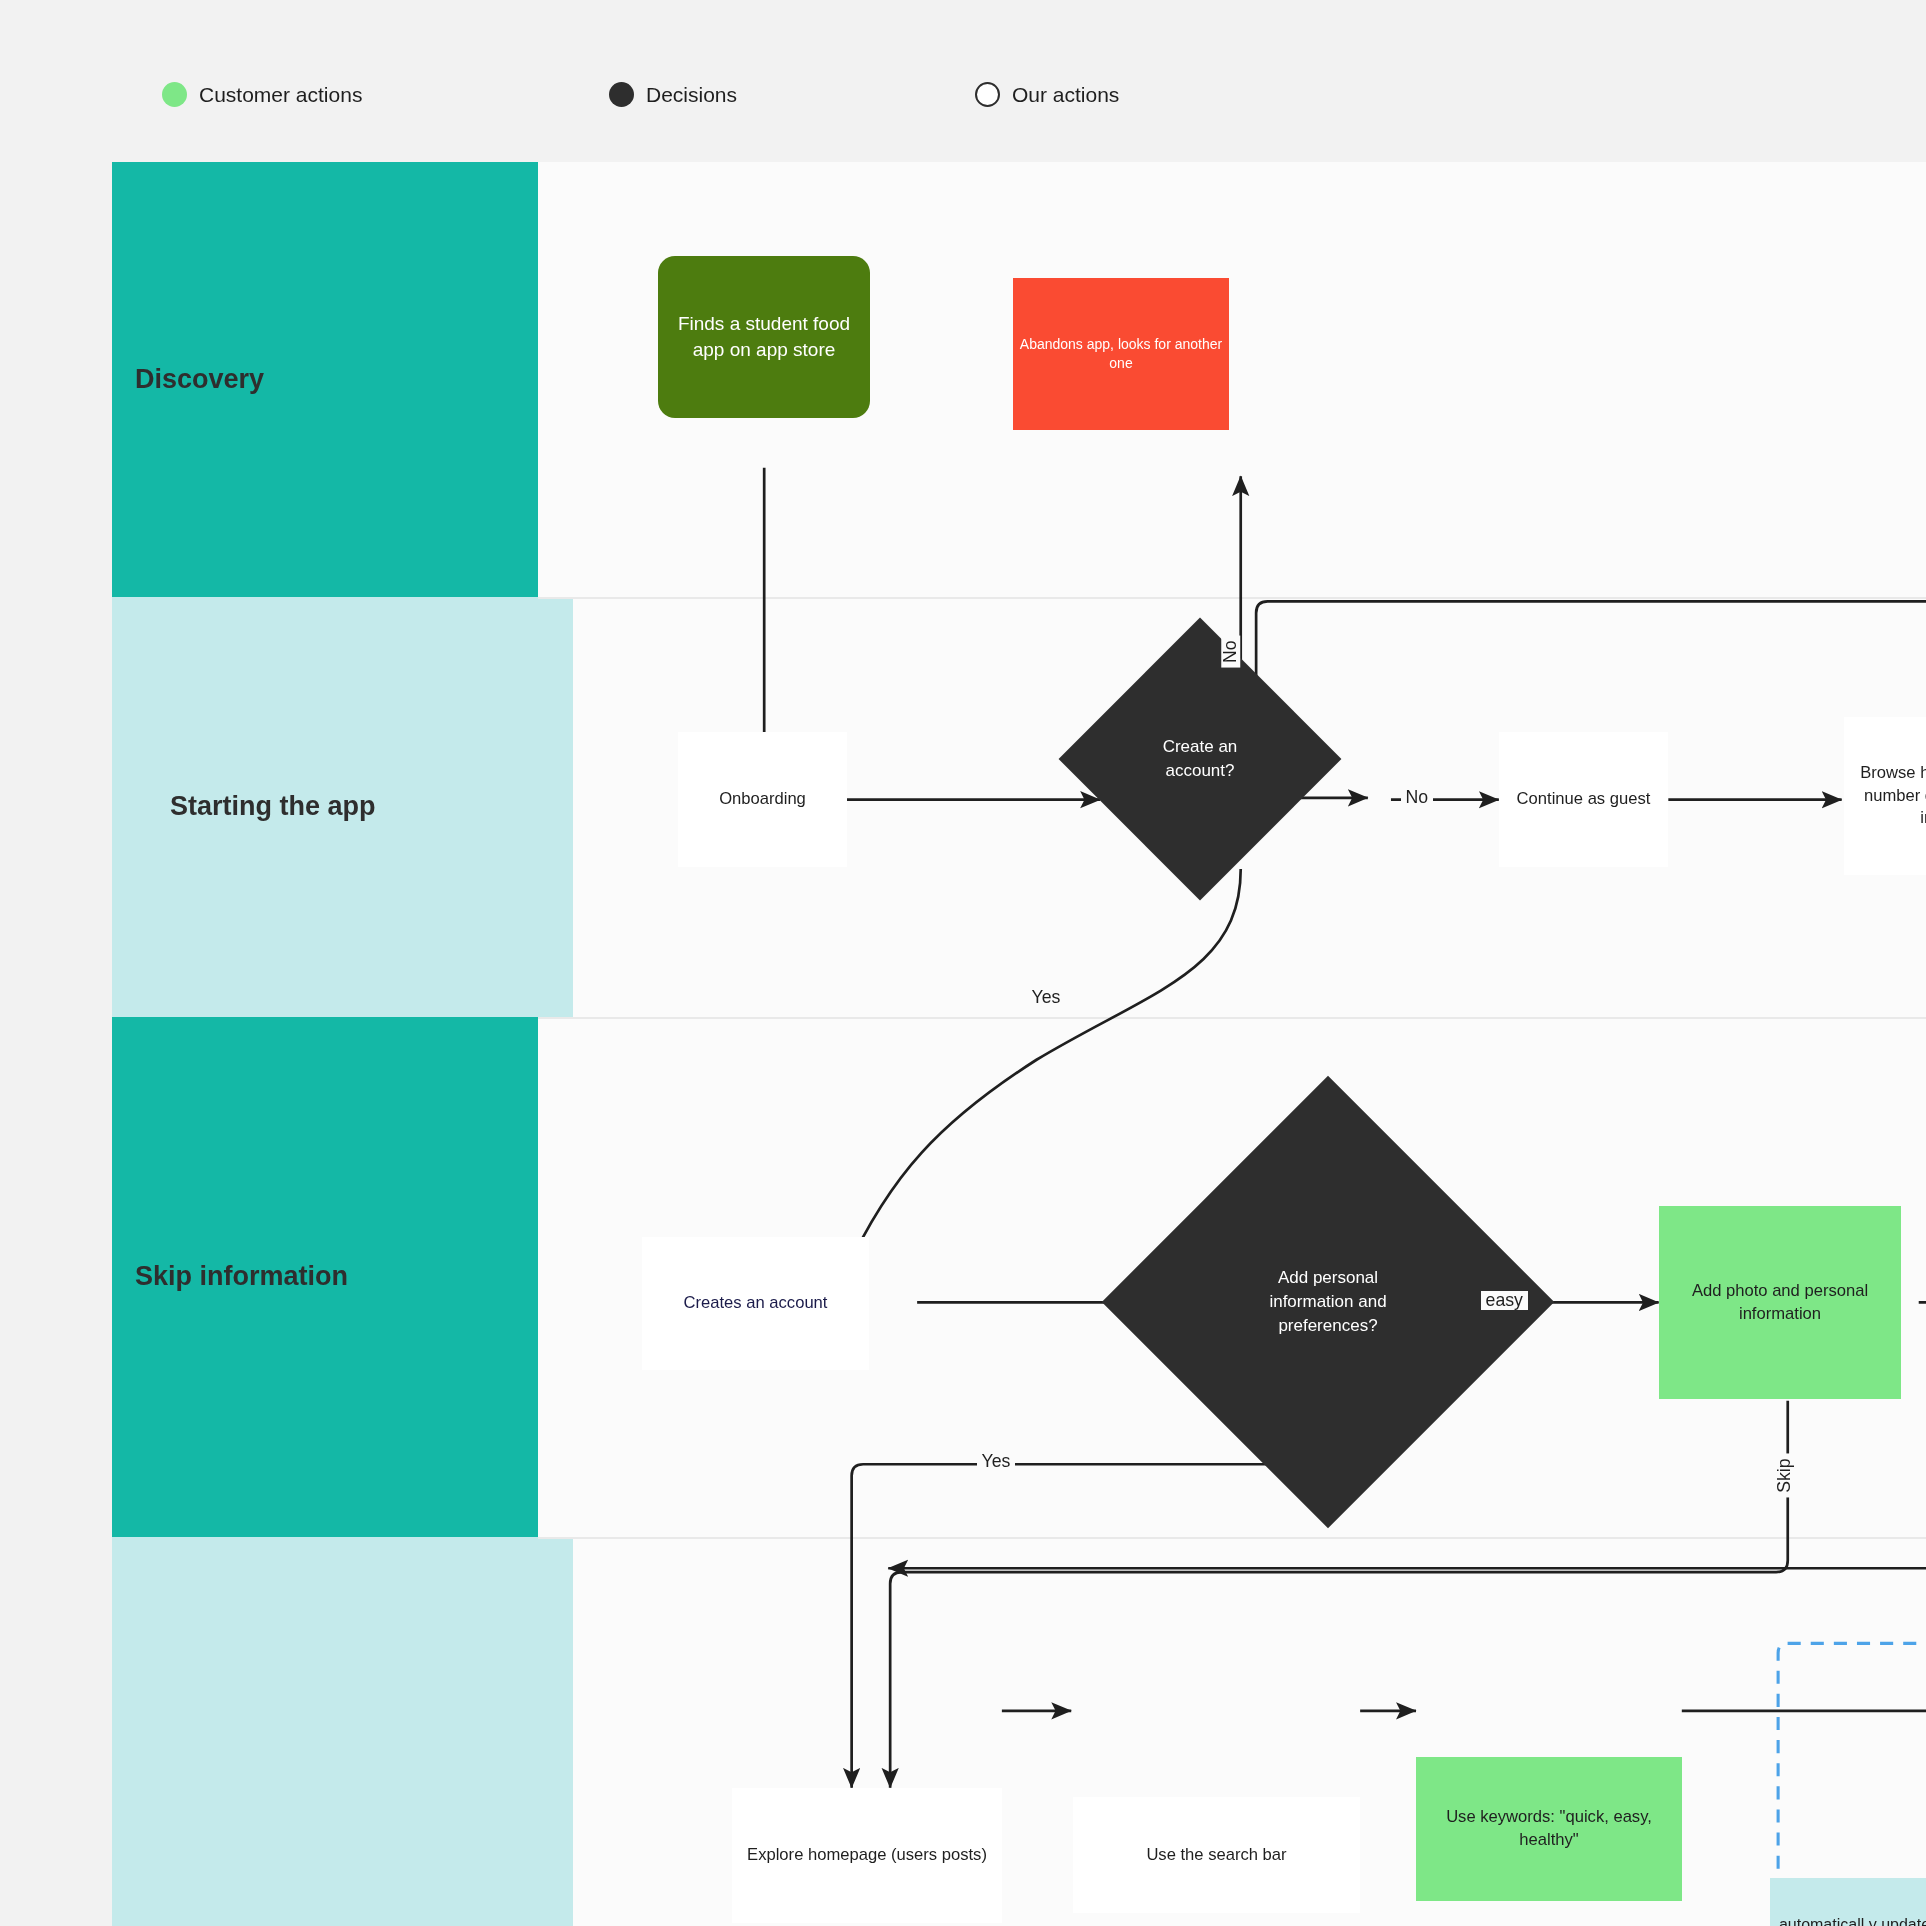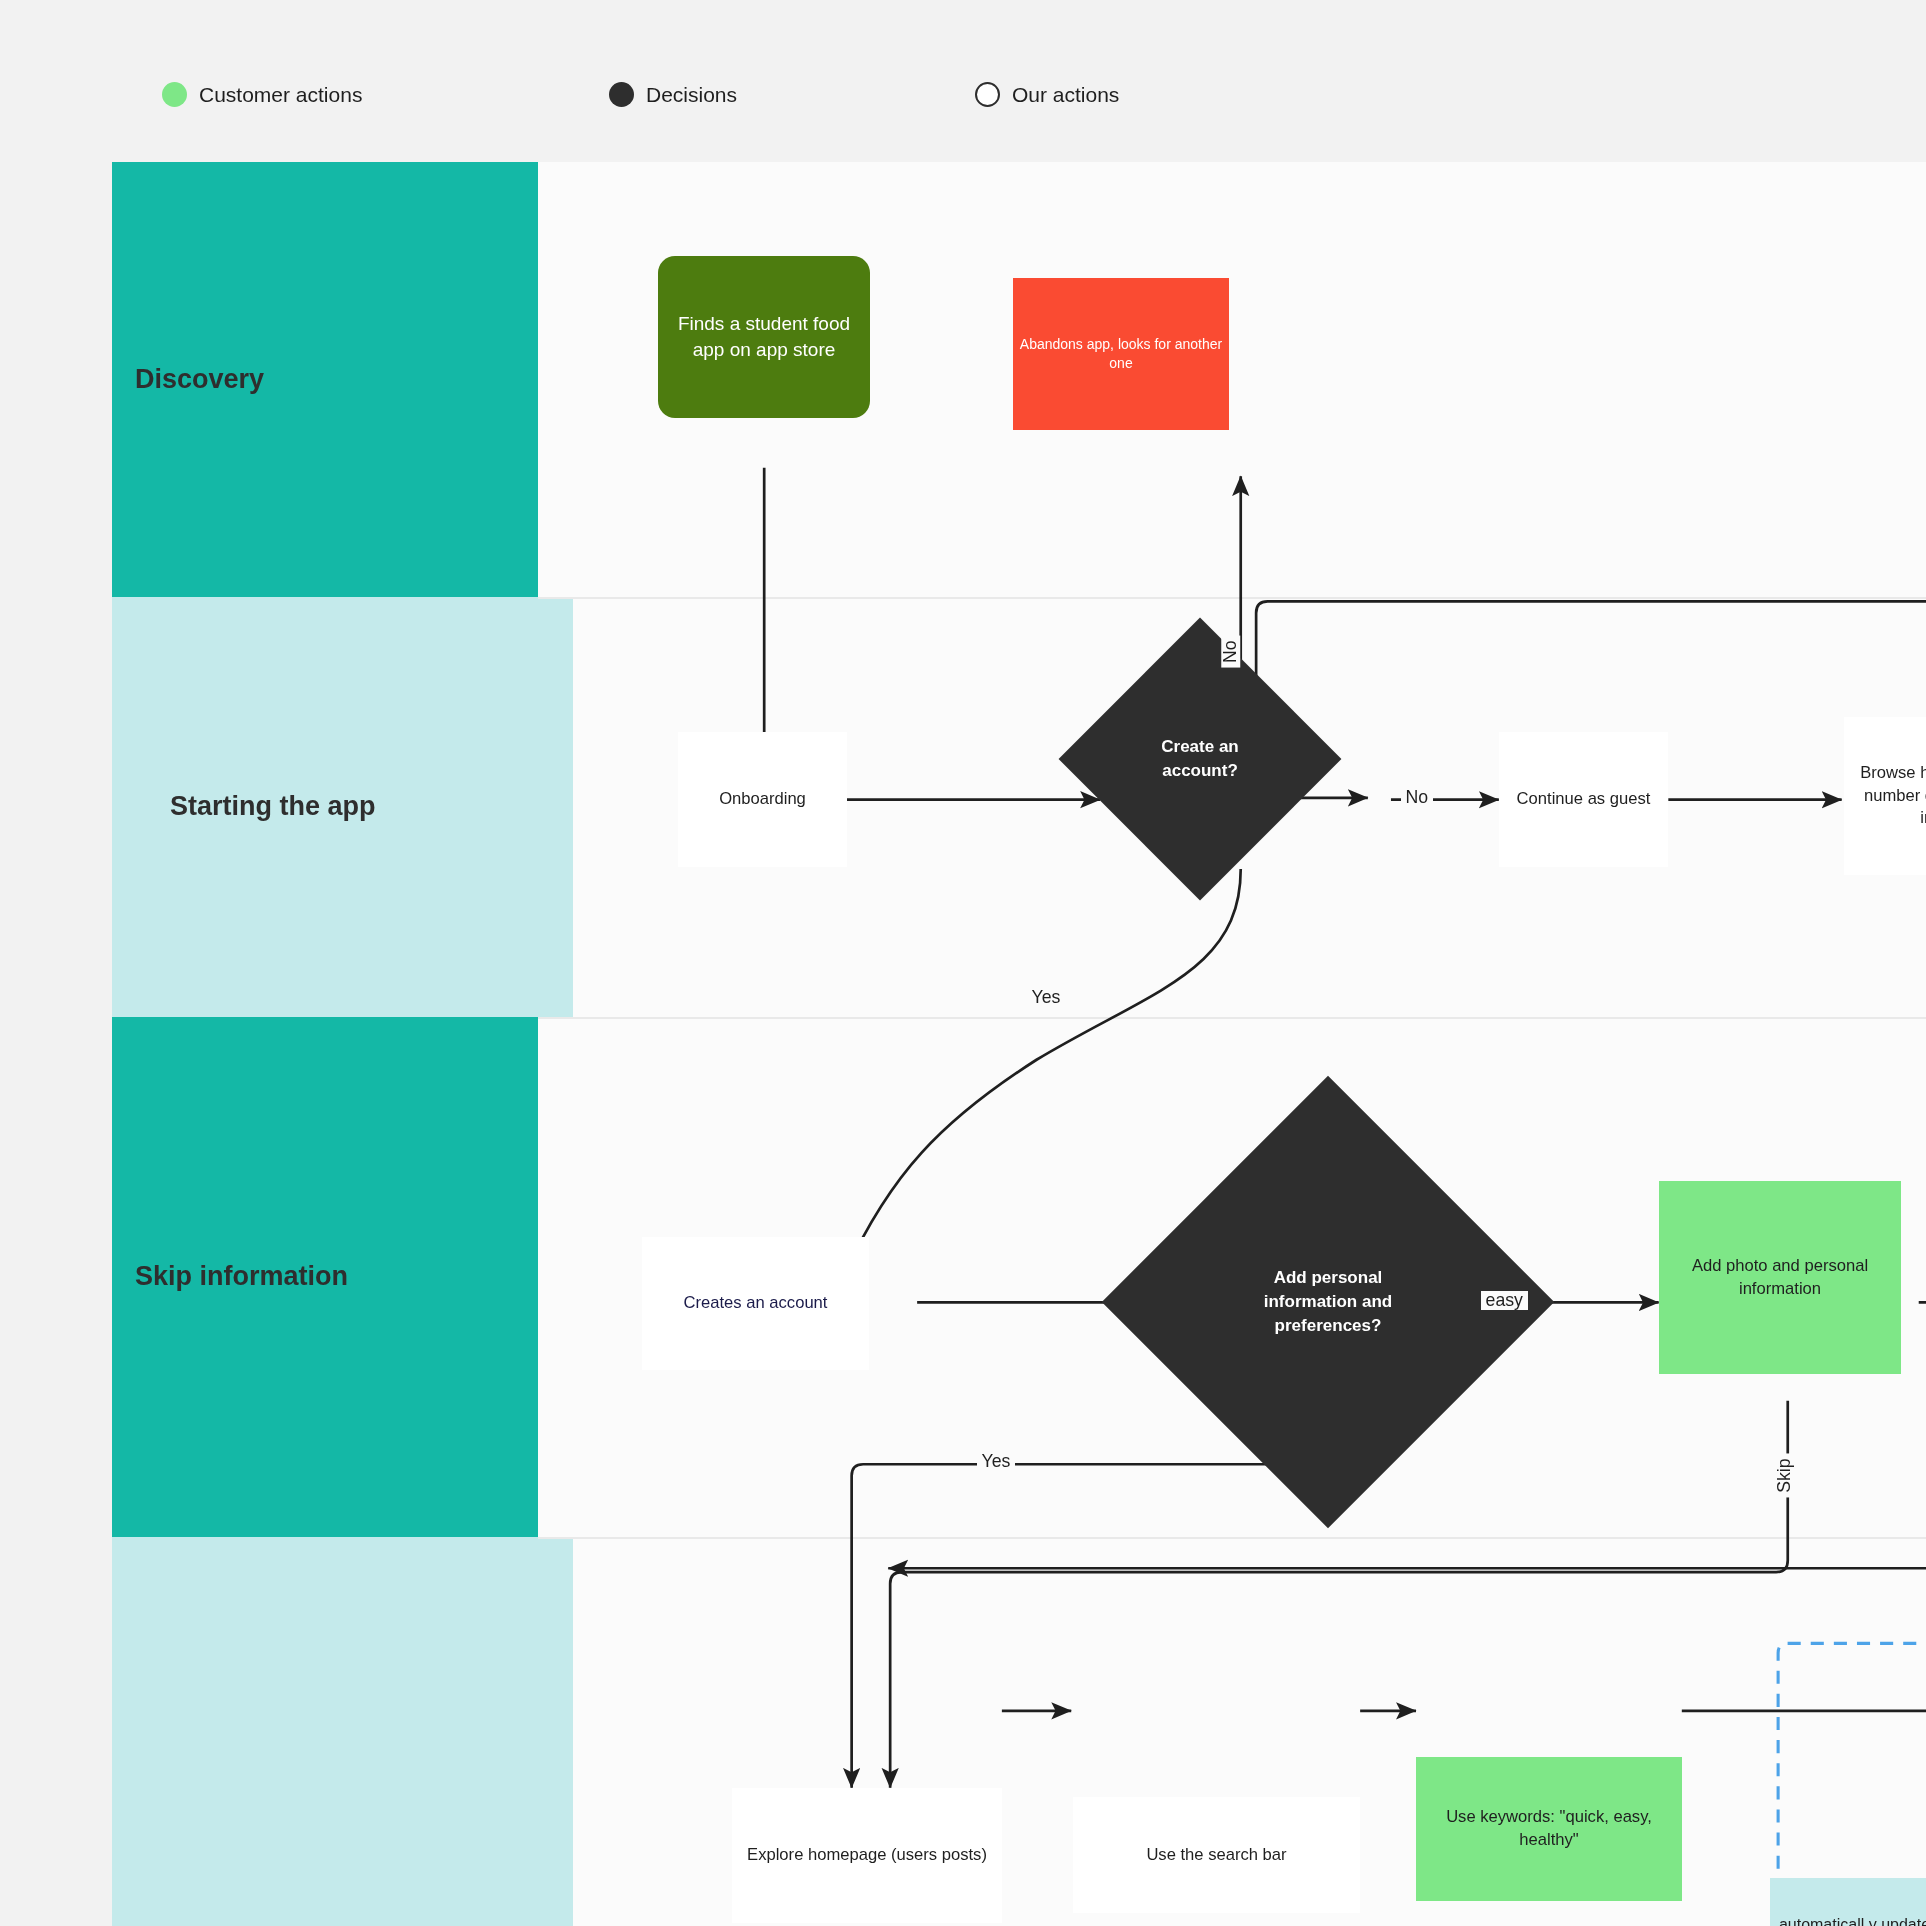--- a/index.html
+++ b/index.html
@@ -96,21 +96,20 @@
   .n-white   { background: #ffffff; color: #1f1f1f; font-size: 16.6px; }
   .n-green   { background: #7ee787; color: #1f1f1f; font-size: 16.6px; }
   .n-darkgrn { background: #4d7c0f; color: #ffffff; font-size: 19px; border-radius: 17px; }
   .n-red     { background: #fa4b32; color: #ffffff; font-size: 14px; }
   .n-blue    { background: #c4eaeb; color: #1f1f1f; font-size: 16px; }
   .n-navy    { color: #1b1b4a; }
 
   .diamond {
     position: absolute;
     z-index: 5;
-    font-weight: bold;
   }
   .diamond .dshape {
     position: absolute;
     inset: 0;
     background: #2e2e2e;
     transform: rotate(45deg);
   }
   .diamond .dtext {
     position: absolute;
     inset: 0;
@@ -282,21 +281,21 @@
 
     <div class="node n-white n-navy" style="left:530px; top:1075px; width:227px; height:133px;">
       <span>Creates an account</span>
     </div>
 
     <div class="diamond" style="left:1056px; top:980px; width:320px; height:320px;">
       <div class="dshape"></div>
       <div class="dtext" style="font-size:17px; padding:0 67px;">Add personal information and preferences?</div>
     </div>
 
-    <div class="node n-green" style="left:1547px; top:1019px; width:242px; height:193px;">
+    <div class="node n-green" style="left:1547px; top:1044px; width:242px; height:193px;">
       <span>Add photo and personal information</span>
     </div>
 
     <div class="node n-white" style="left:620px; top:1626px; width:270px; height:135px;">
       <span>Explore homepage (users posts)</span>
     </div>
 
     <div class="node n-white" style="left:961px; top:1635px; width:287px; height:116px;">
       <span>Use the search bar</span>
     </div>

